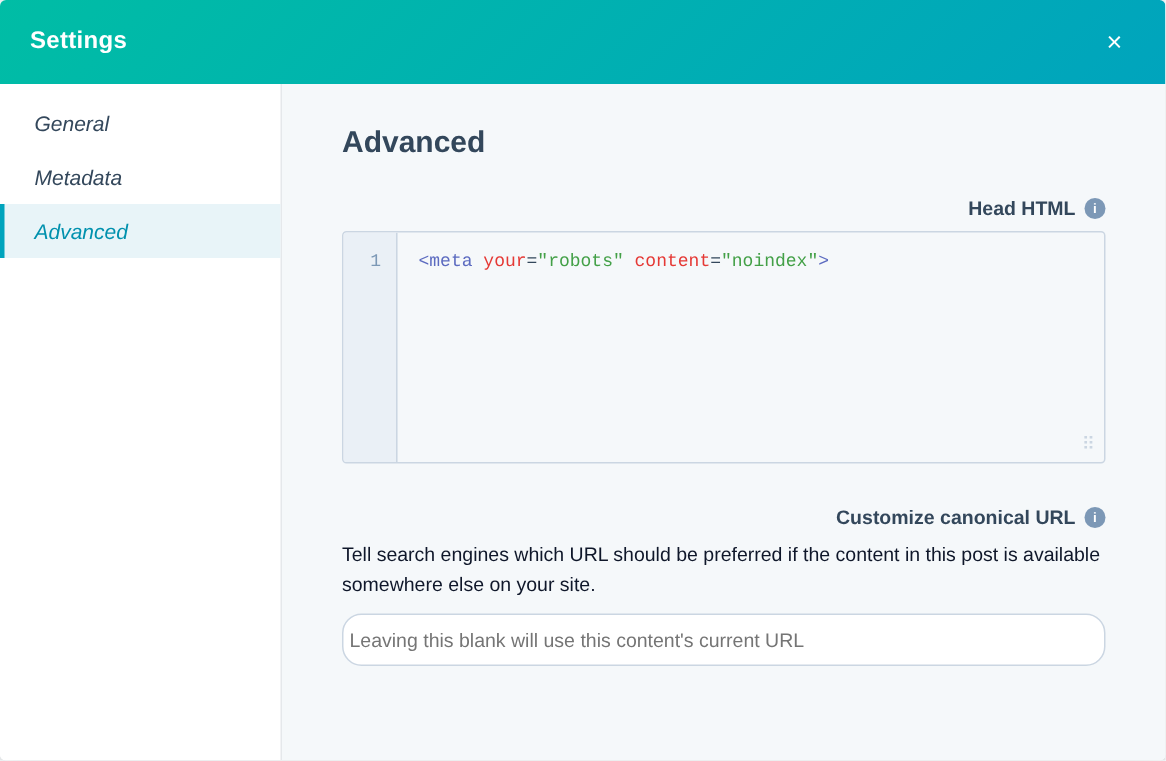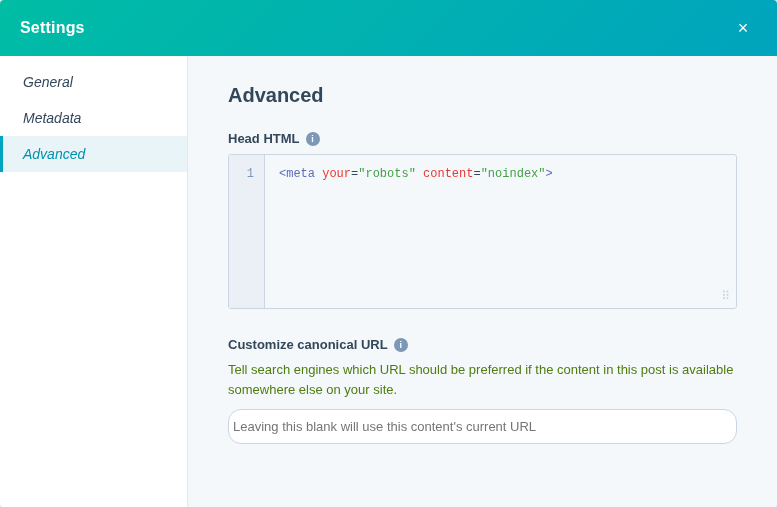--- a/index.html
+++ b/index.html
@@ -101,20 +101,21 @@
     }
 
     .field-label {
       font-size: 13px;
       font-weight: 600;
       color: #33475b;
       margin-bottom: 8px;
       display: flex;
       align-items: center;
       gap: 6px;
+      justify-content: flex-end;
     }
 
     .info-icon {
       display: inline-flex;
       align-items: center;
       justify-content: center;
       width: 14px;
       height: 14px;
       border-radius: 50%;
       background: #7c98b6;
@@ -168,21 +169,21 @@
       right: 6px;
       color: #cbd6e2;
       font-size: 12px;
       cursor: se-resize;
     }
 
     .canonical-section { margin-bottom: 12px; }
 
     .canonical-description {
       font-size: 13px;
-      color: #4d7c0f;
+      color: #0f172a;
       margin-bottom: 10px;
       line-height: 1.5;
     }
 
     .url-input {
       width: 100%;
       padding: 9px 4px;
       border: 1px solid #cbd6e2;
       border-radius: 13px;
       font-size: 13px;

